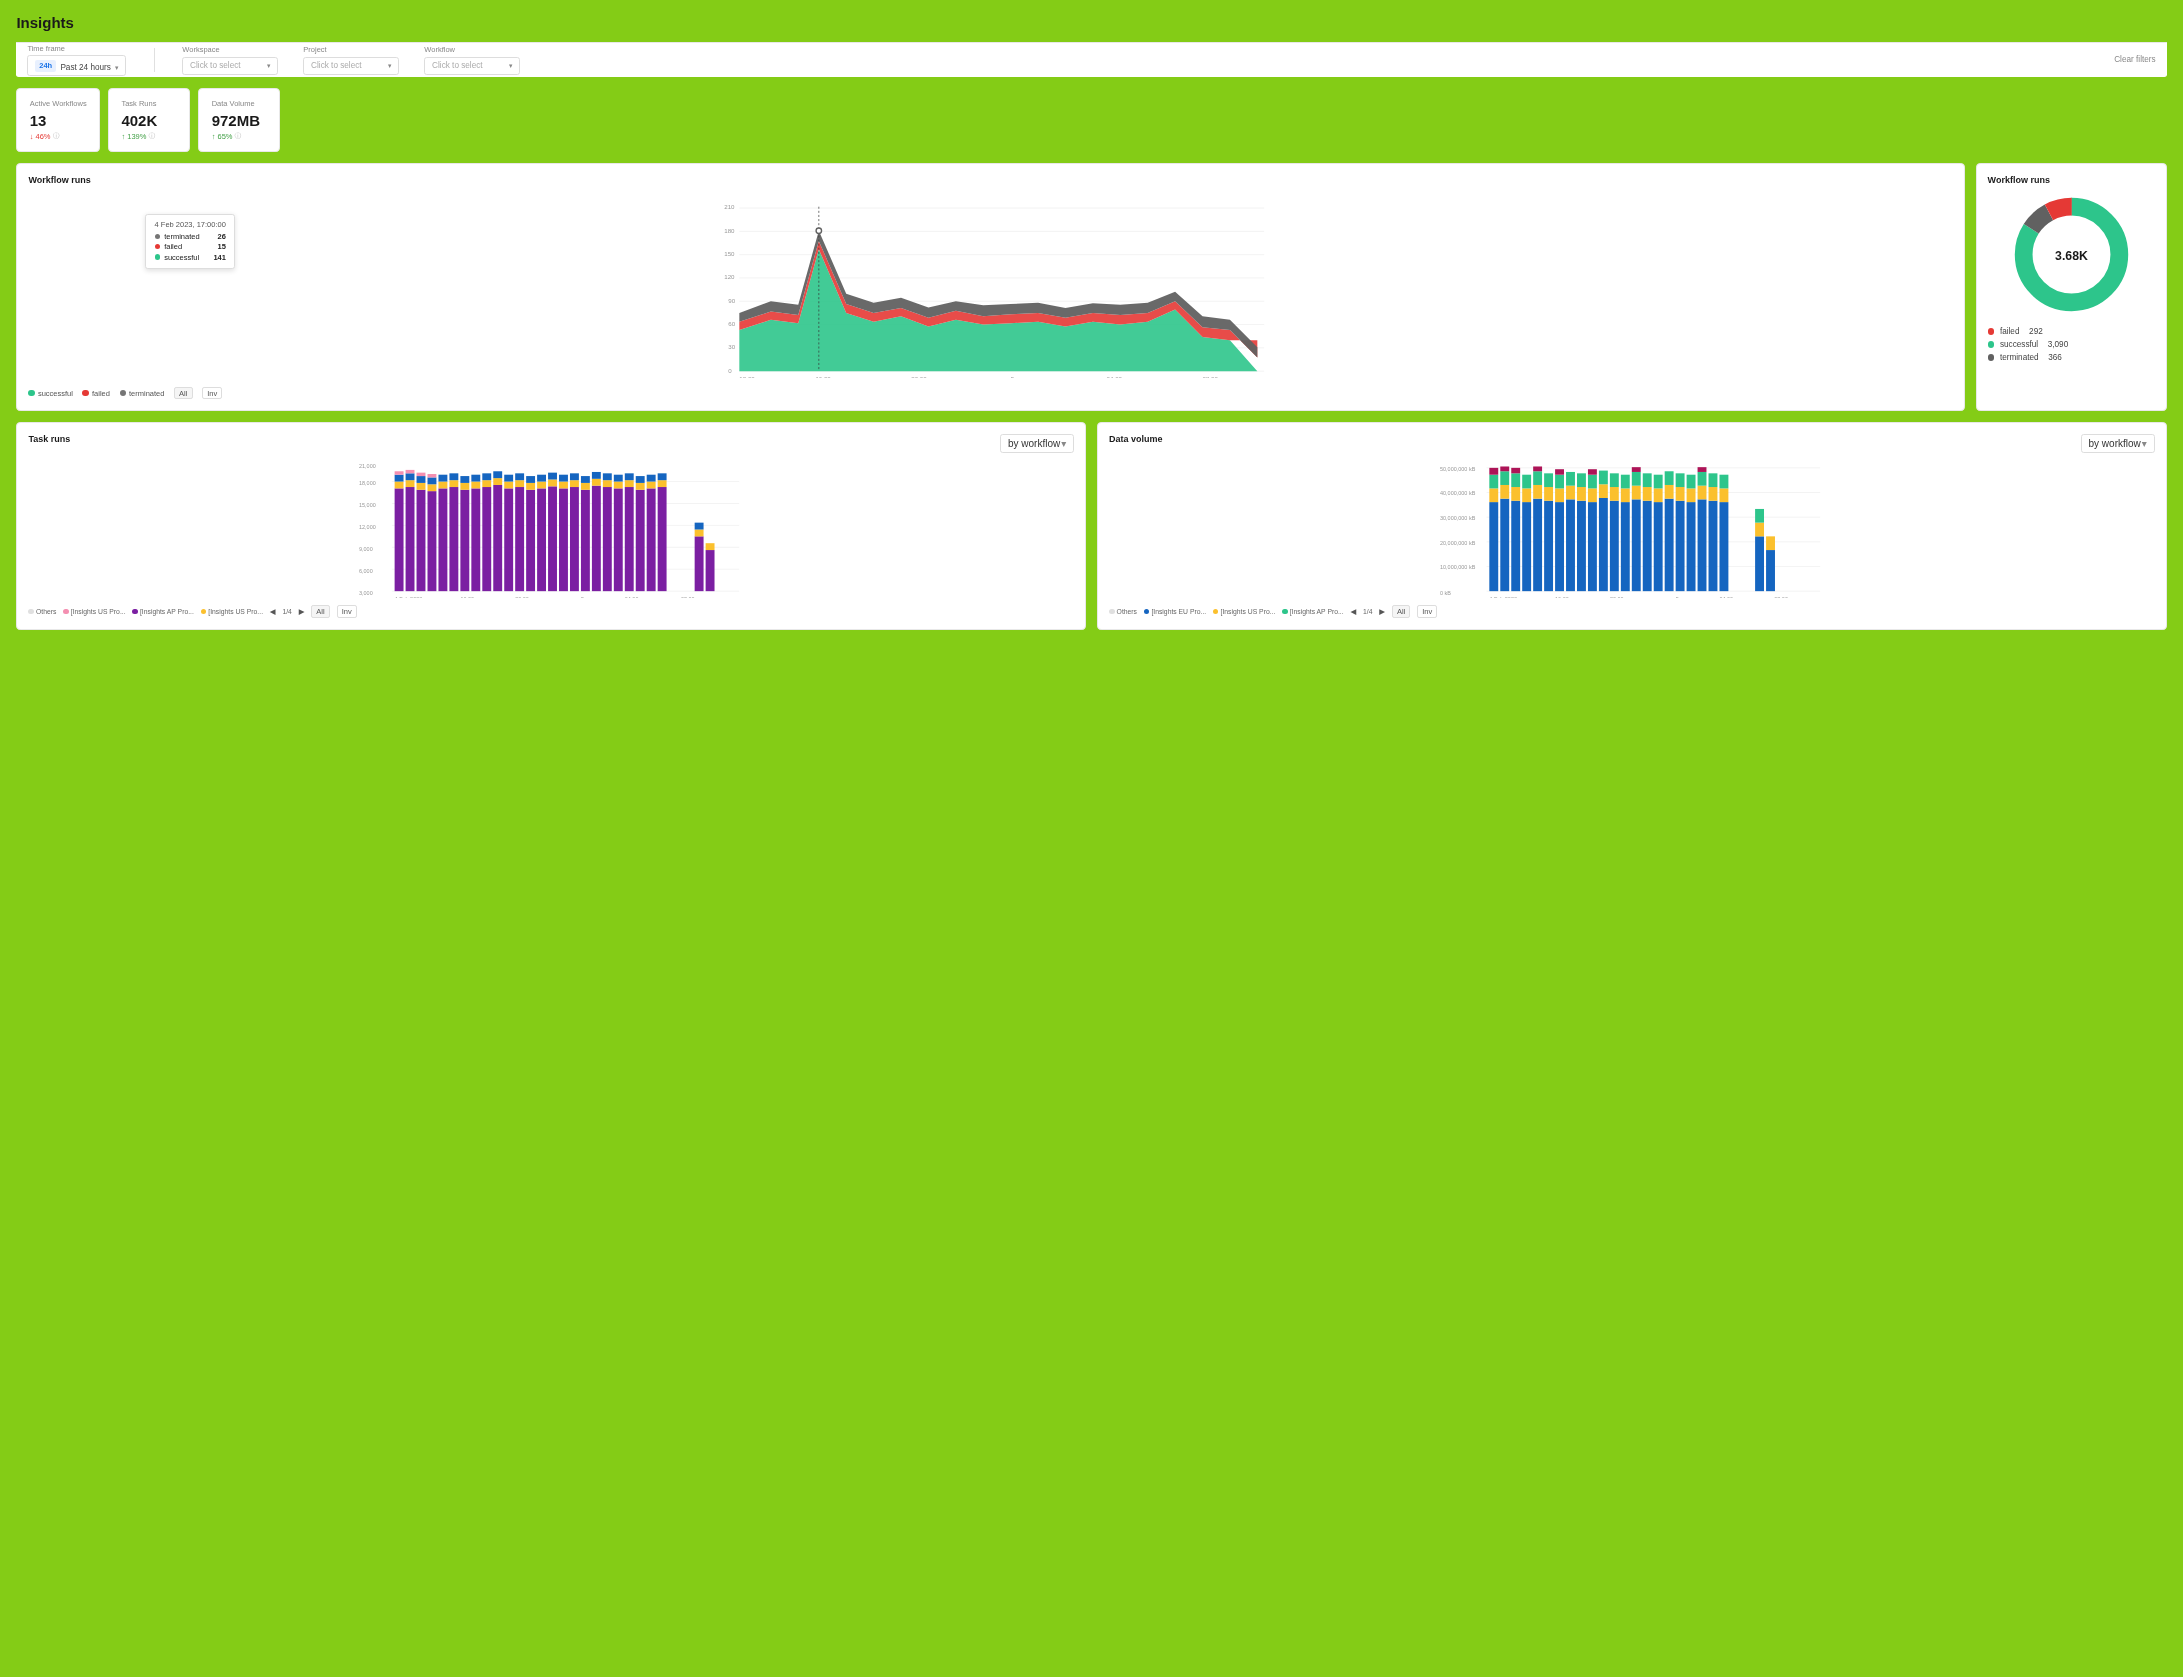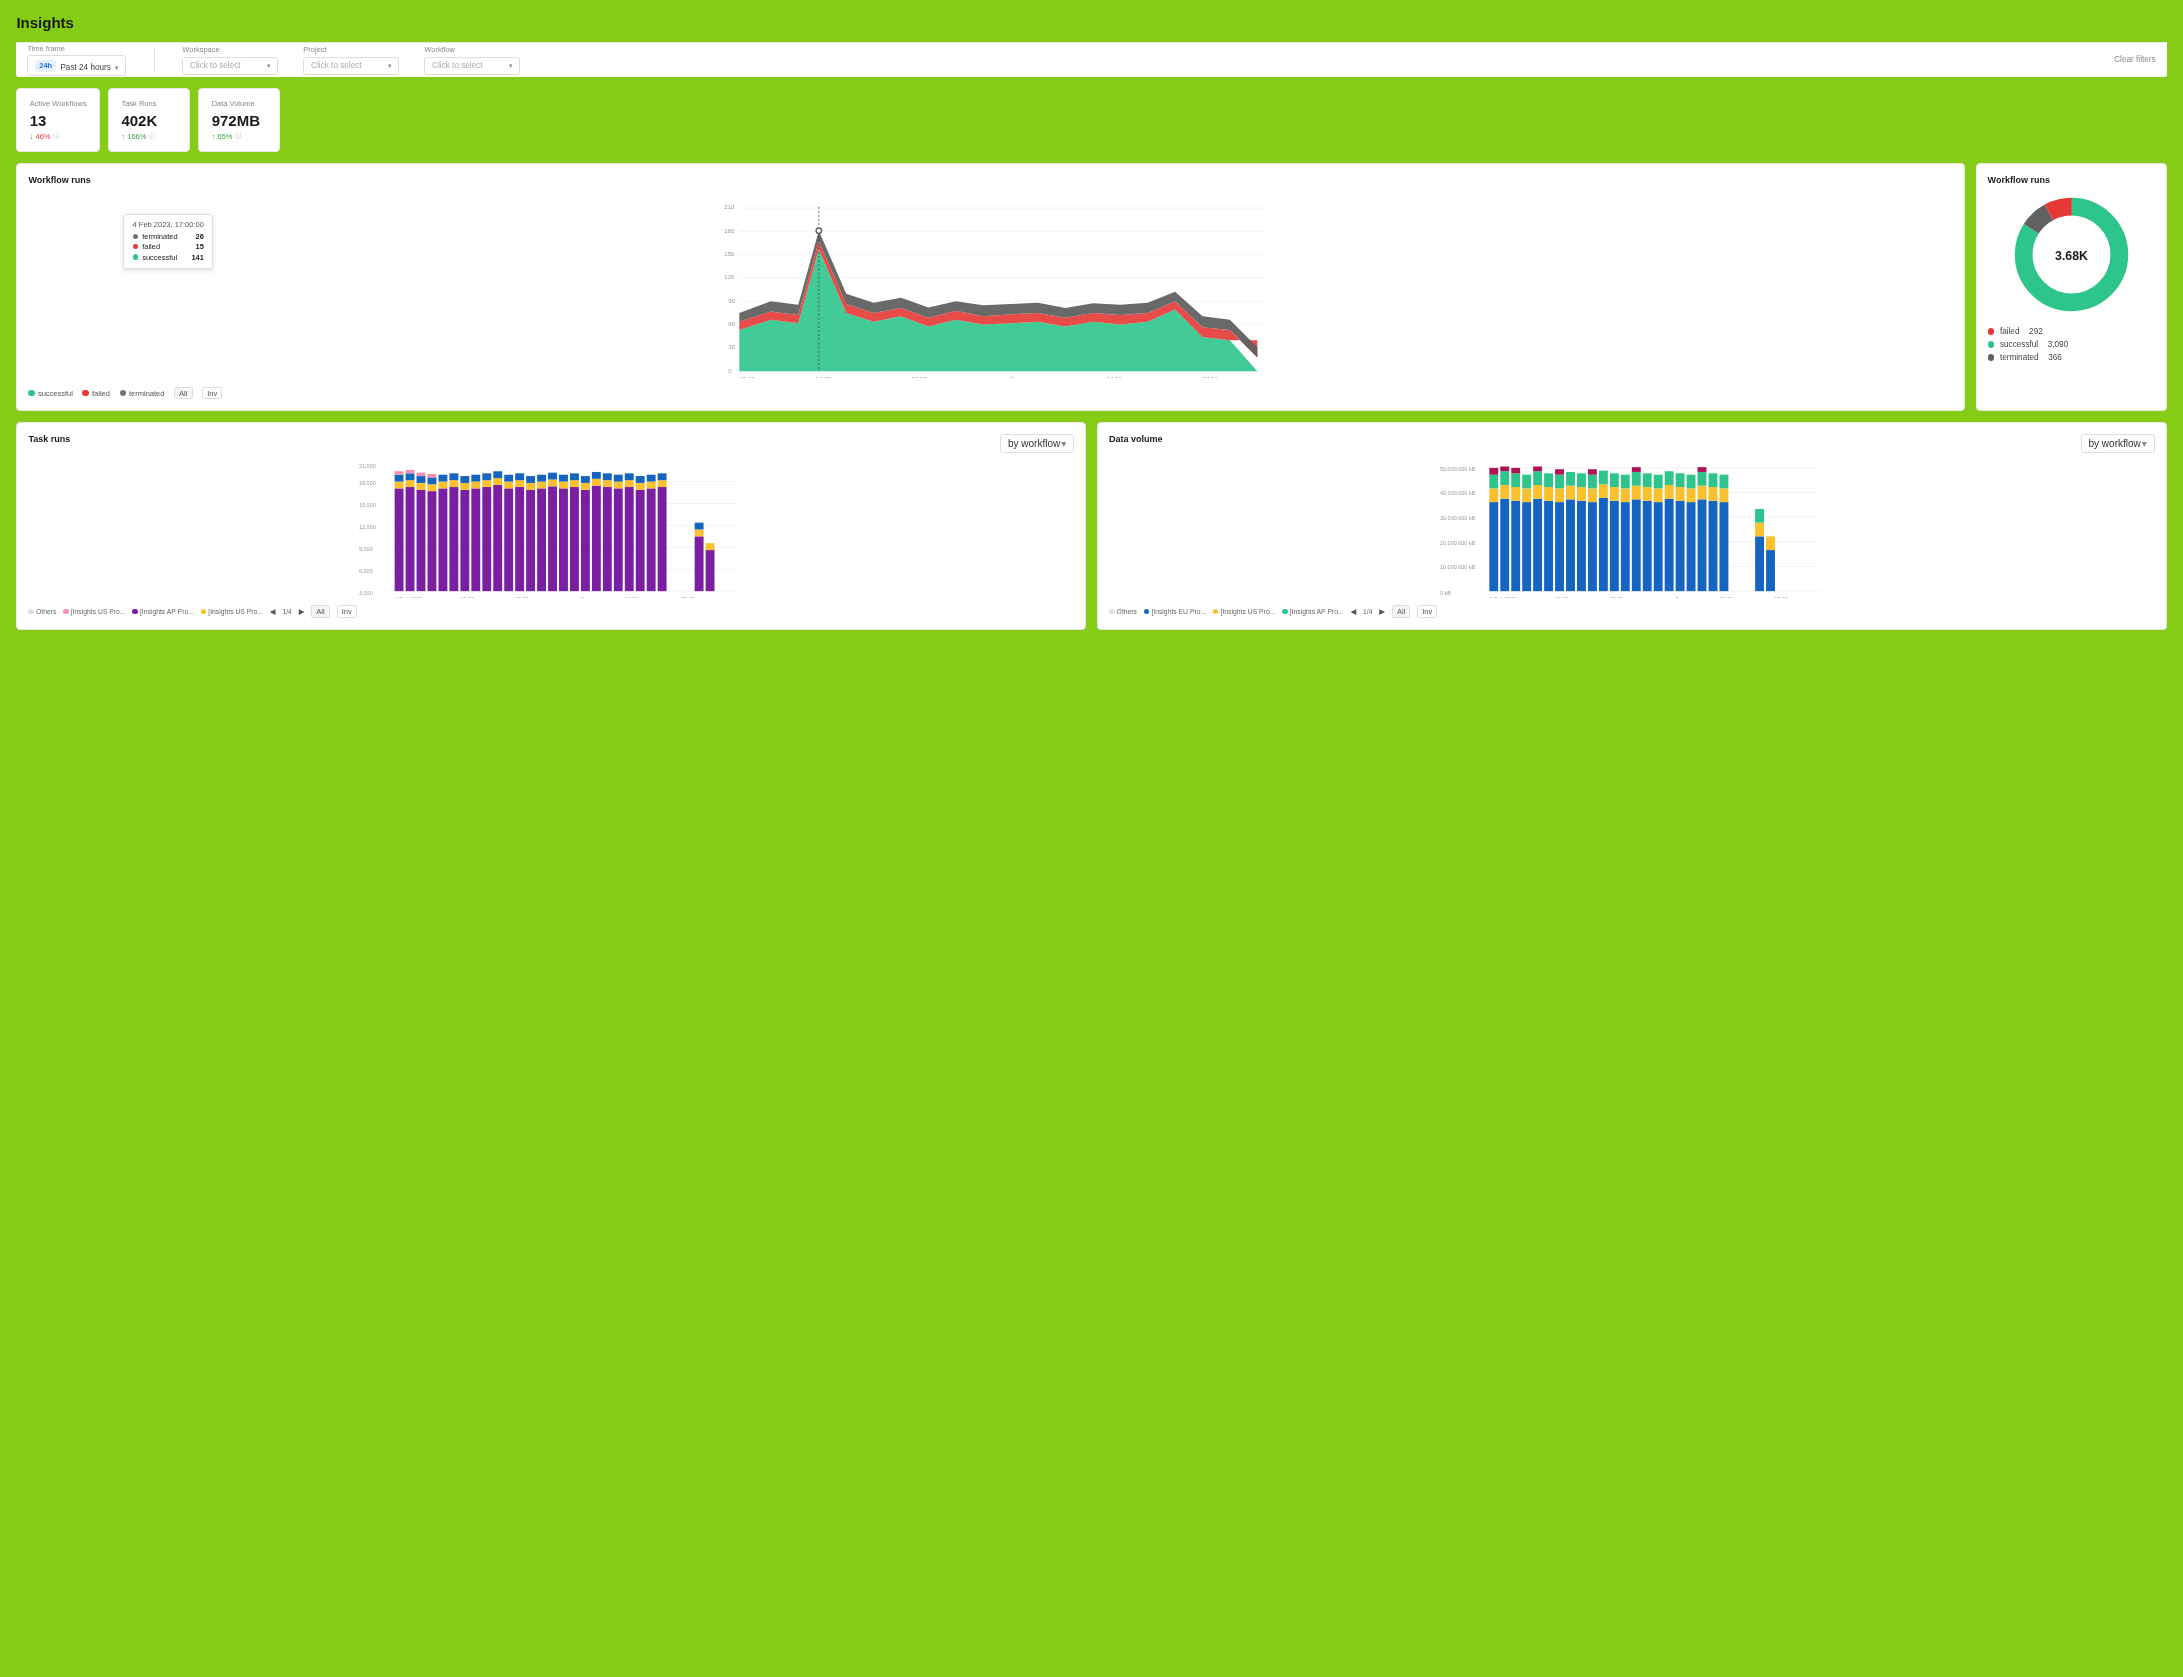--- a/index.html
+++ b/index.html
@@ -40,21 +40,21 @@
     .bottom-charts { display: flex; gap: 11px; }
     .bottom-chart-card { background: #fff; border-radius: 4.1px; border: 0.7px solid #e8e8e8; padding: 11px; flex: 1; }
     .bottom-chart-header { display: flex; align-items: center; justify-content: space-between; margin-bottom: 8.2px; }
     .by-workflow-select { display: flex; align-items: center; gap: 1px; border: 0.7px solid #ddd; border-radius: 2.7px; padding: 2.7px 6.8px; font-size: 10px; color: #333; cursor: pointer; background: #fff; }
     .bottom-legend { display: flex; align-items: center; gap: 6.8px; margin-top: 5.5px; flex-wrap: wrap; font-size: 6.8px; color: #666; }
     .bottom-legend-item { display: flex; align-items: center; gap: 2.1px; }
     .bottom-legend-dot { width: 5.5px; height: 5.5px; border-radius: 50%; }
     .nav-arrow { cursor: pointer; color: #555; font-size: 7.5px; }
     
     .chart-area { width: 100%; position: relative; }
-    .tooltip-box { position: absolute; background: #fff; border: 0.7px solid #ddd; border-radius: 2.7px; padding: 5.5px 8.2px; font-size: 7.5px; box-shadow: 0 1.4px 5.5px rgba(0,0,0,0.12); top: 20.5px; left: 95px; z-index: 10; pointer-events: none; }
+    .tooltip-box { position: absolute; background: #fff; border: 0.7px solid #ddd; border-radius: 2.7px; padding: 5.5px 8.2px; font-size: 7.5px; box-shadow: 0 1.4px 5.5px rgba(0,0,0,0.12); top: 20.5px; left: 117px; z-index: 10; pointer-events: none; }
     .tooltip-title { font-size: 7.5px; color: #555; margin-bottom: 2.7px; }
     .tooltip-row { display: flex; align-items: center; gap: 4.1px; margin: 1.4px 0; }
     .tooltip-dot { width: 5.5px; height: 5.5px; border-radius: 50%; }
     .donut-center { text-anchor: middle; dominant-baseline: middle; font-size: 18px; font-weight: 600; fill: #1a1a1a; }
     .donut-legend { margin-top: 11px; }
     .donut-legend-item { display: flex; align-items: center; gap: 5.5px; font-size: 8.2px; color: #444; margin-bottom: 4.1px; }
     .donut-legend-dot { width: 6.8px; height: 6.8px; border-radius: 50%; flex-shrink: 0; }
   </style>
 </head>
 <body>
@@ -105,21 +105,21 @@
         <span>↓</span>
         <span>46%</span>
         <span class="info-icon">ⓘ</span>
       </div>
     </div>
     <div class="metric-card">
       <div class="metric-label">Task Runs</div>
       <div class="metric-value">402K</div>
       <div class="metric-change up">
         <span>↑</span>
-        <span>166%</span>
+        <span>139%</span>
         <span class="info-icon">ⓘ</span>
       </div>
     </div>
     <div class="metric-card">
       <div class="metric-label">Data Volume</div>
       <div class="metric-value">972MB</div>
       <div class="metric-change up">
         <span>↑</span>
         <span>65%</span>
         <span class="info-icon">ⓘ</span>

